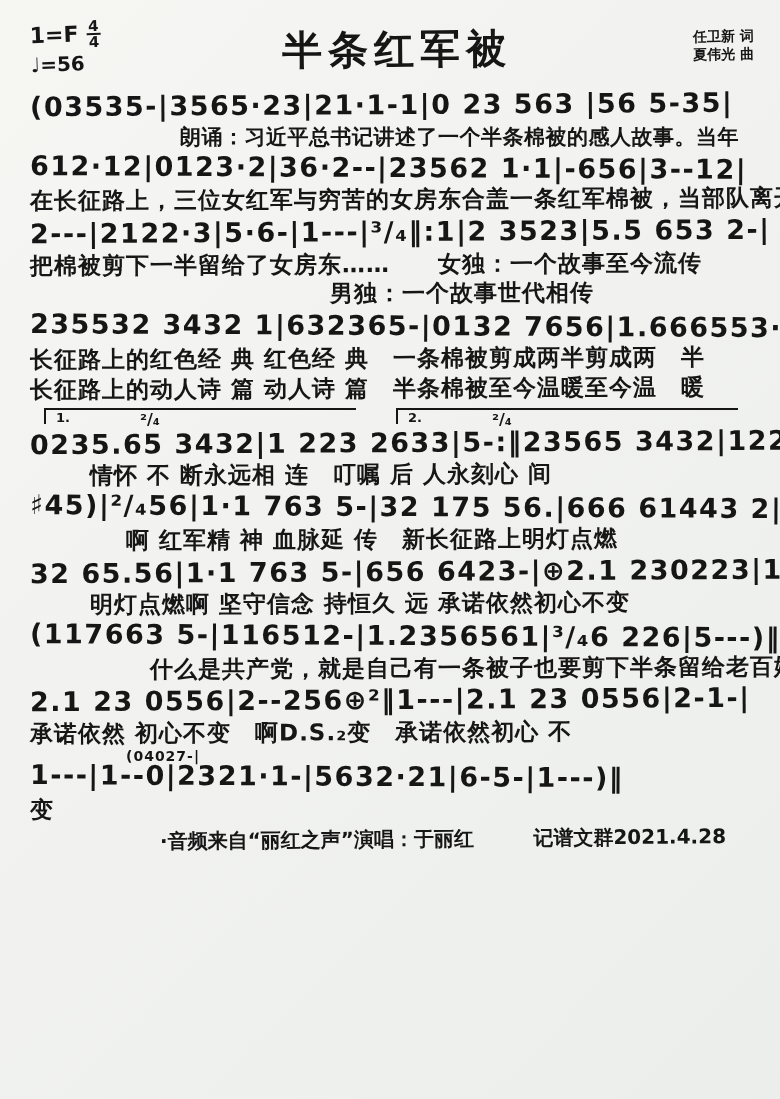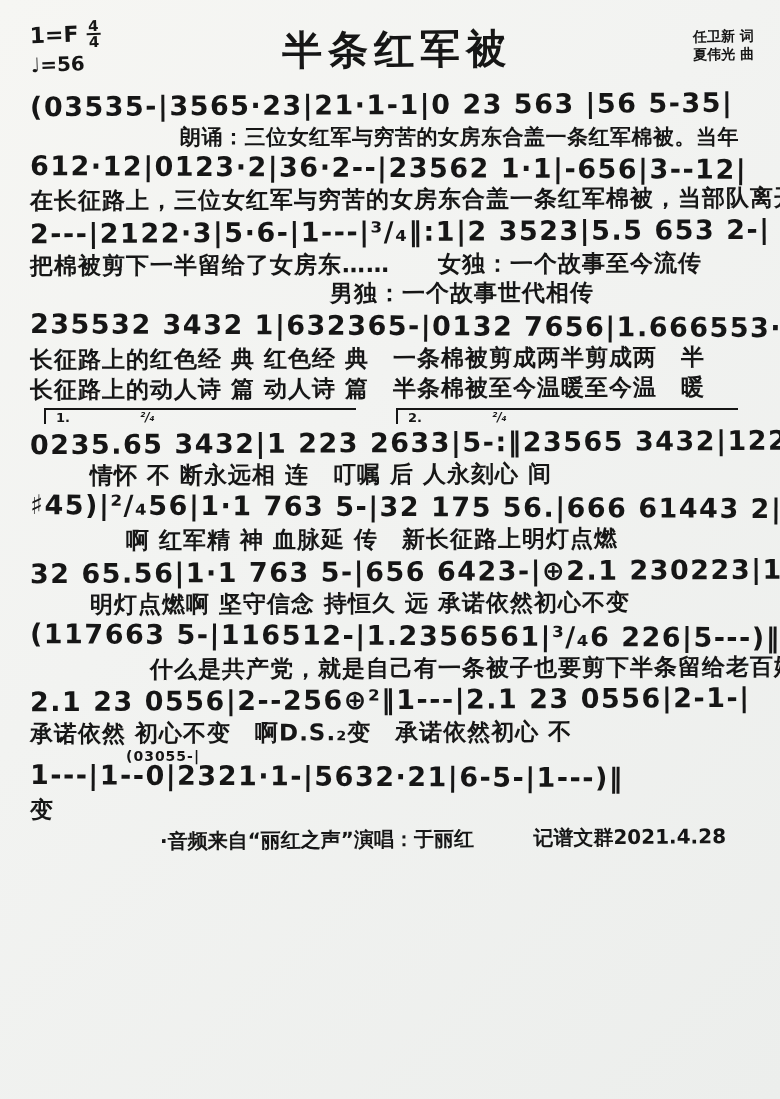--- a/index.html
+++ b/index.html
@@ -33,21 +33,21 @@
   .ind1{padding-left:150px;}
   .ind2{padding-left:300px;}
   .ind3{padding-left:60px;}
   .ind4{padding-left:96px;}
   .ind5{padding-left:120px;}
   
   .volta{display:flex;height:20px;margin-top:4px;margin-bottom:-2px;font-size:13px;font-weight:700;}
   .vbr{border-top:2px solid #161616;border-left:2px solid #161616;display:flex;gap:70px;padding-left:10px;align-items:flex-start;height:14px;}
   .vbr1{width:300px;margin-left:14px;}
   .vbr2{width:330px;margin-left:40px;}
-  .vts{font-size:12px;font-style:italic;}
+  .vts{font-size:16px;}
   .ann{font-size:14px;font-weight:700;letter-spacing:1px;height:14px;margin-bottom:-2px;}
   .footer{display:flex;justify-content:space-between;font-size:20px;font-weight:700;padding:2px 28px 0 130px;transform:rotate(-.5deg);}
 </style>
 </head>
 <body>
 
 <div class="sheet">
 
   <div class="hdr">
     <div class="keyblock">
@@ -61,21 +61,21 @@
       <div class="tempo">♩=56</div>
     </div>
     <div class="title">半条红军被</div>
     <div class="credits">
       <div>任卫新 词</div>
       <div>夏伟光 曲</div>
     </div>
   </div>
 
   <div class="row n">(03535-|3565·23|21·1-1|0 23 563 |56 5-35|</div>
-  <div class="row speech ind1">朗诵：三位女红军与穷苦的女房东合盖一条红军棉被。当年</div>
+  <div class="row speech ind1">朗诵：习近平总书记讲述了一个半条棉被的感人故事。当年</div>
   <div class="row n n2">612·12|0123·2|36·2--|23562 1·1|-656|3--12|</div>
   <div class="row ly">在长征路上，三位女红军与穷苦的女房东合盖一条红军棉被，当部队离开时，她们</div>
   <div class="row n">2---|2122·3|5·6-|1---|³/₄‖:1|2 3523|5.5 653 2-|</div>
   <div class="row ly">把棉被剪下一半留给了女房东……　　女独：一个故事至今流传</div>
   <div class="row ly ind2">男独：一个故事世代相传</div>
   <div class="row n n2">235532 3432 1|632365-|0132 7656|1.666553·|</div>
   <div class="row ly">长征路上的红色经 典 红色经 典　一条棉被剪成两半剪成两　半</div>
   <div class="row ly">长征路上的动人诗 篇 动人诗 篇　半条棉被至今温暖至今温　暖</div>
 
   <div class="volta">
@@ -96,21 +96,21 @@
 
   <div class="row n">32 65.56|1·1 763 5-|656 6423-|⊕2.1 230223|1-⁰⁵³⁵⊕²</div>
   <div class="row ly ind3">明灯点燃啊 坚守信念 持恒久 远 承诺依然初心不变</div>
 
   <div class="row n n2">(117663 5-|116512-|1.2356561|³/₄6 226|5---)‖</div>
   <div class="row ly ind5">什么是共产党，就是自己有一条被子也要剪下半条留给老百姓的人 D.S.</div>
 
   <div class="row n">2.1 23 0556|2--256⊕²‖1---|2.1 23 0556|2-1-|</div>
   <div class="row ly">承诺依然 初心不变　啊D.S.₂变　承诺依然初心 不</div>
 
-  <div class="ann ind4">(03055-|</div>
+  <div class="ann ind4">(04027-|</div>
   <div class="row n n2">1---|1--0|2321·1-|5632·21|6-5-|1---)‖</div>
   <div class="row ly">变</div>
 
   <div class="footer">
     <span>·音频来自“丽红之声”演唱：于丽红</span>
     <span>记谱文群2021.4.28</span>
   </div>
 
 </div>
 

